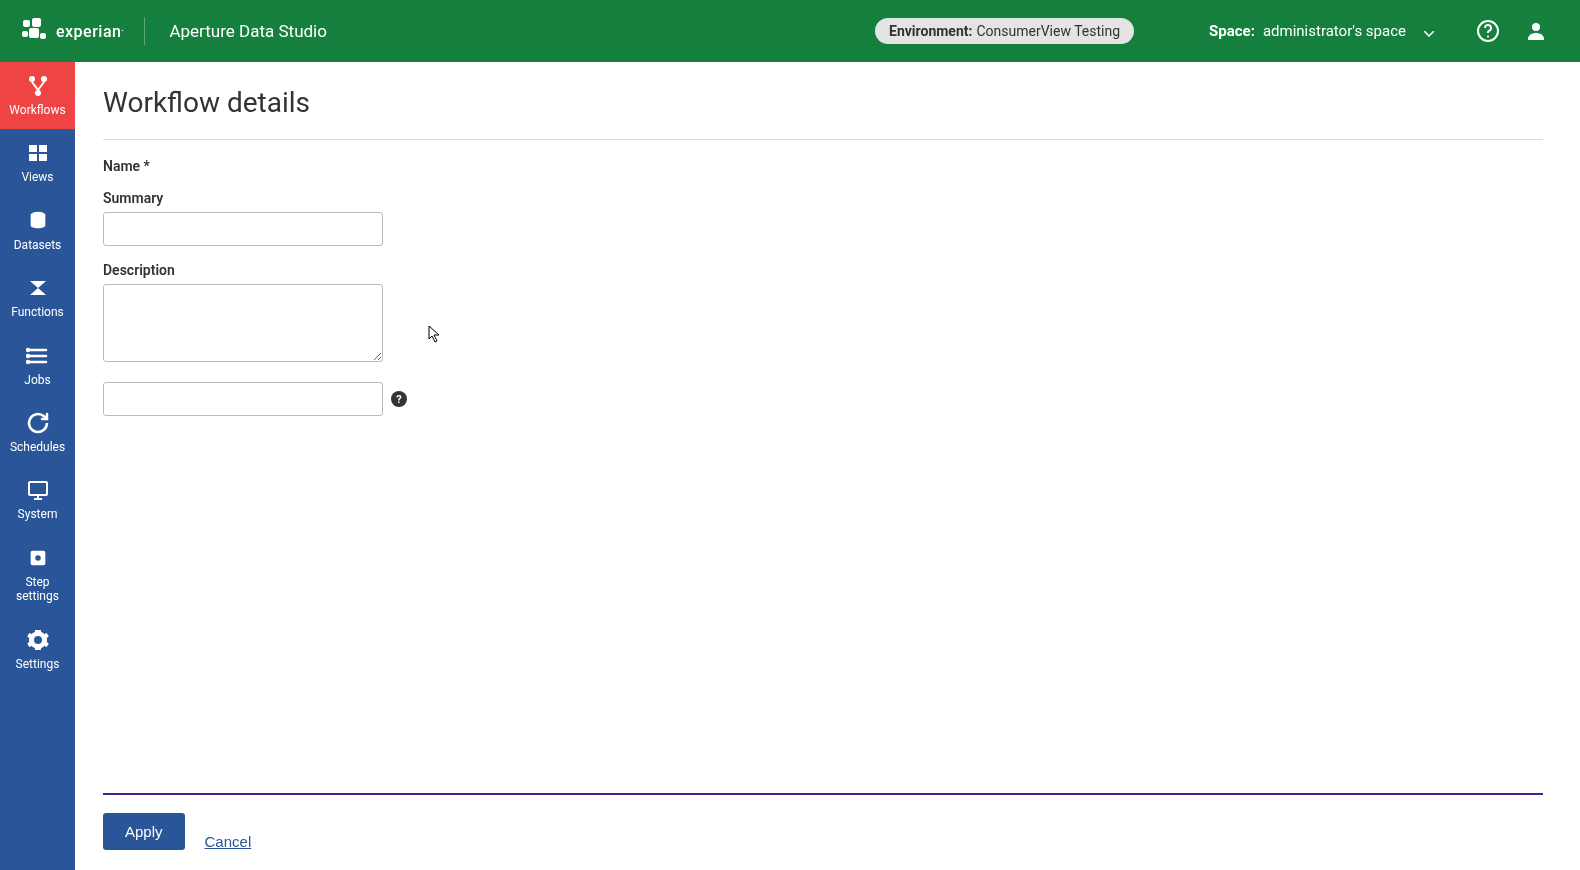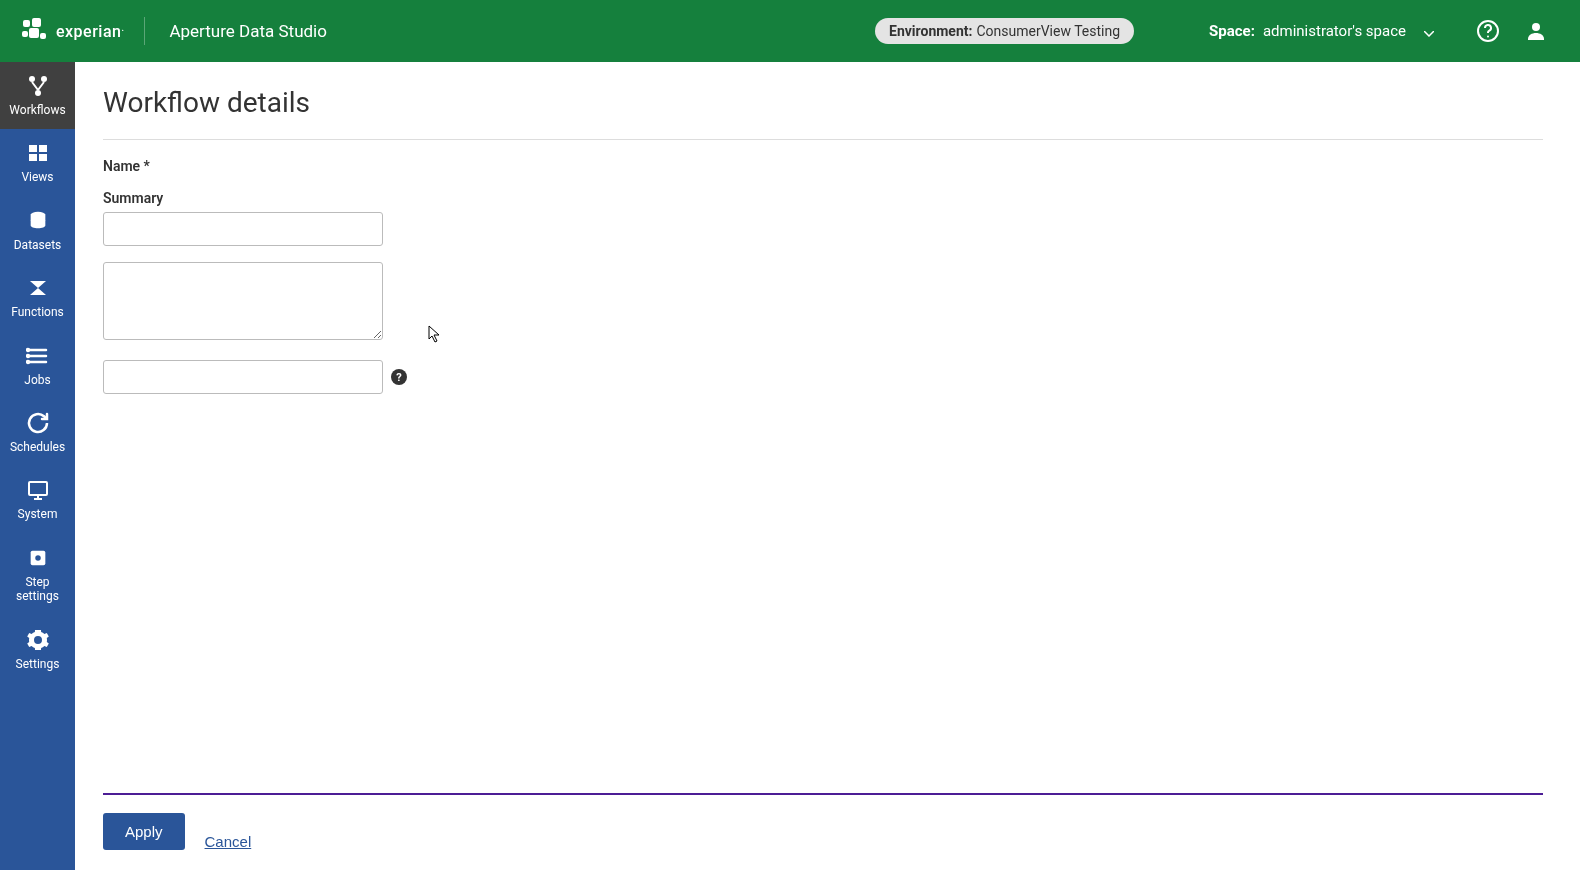--- a/index.html
+++ b/index.html
@@ -113,21 +113,21 @@
       align-items: center;
       justify-content: center;
       padding: 12px 4px;
       color: #fff;
       cursor: pointer;
       font-size: 12px;
       gap: 5px;
       text-align: center;
     }
     .sidebar-item.active {
-      background: #404040;
+      background: #ef4444;
     }
     .sidebar-icon {
       width: 24px;
       height: 24px;
       display: flex;
       align-items: center;
       justify-content: center;
     }
     .sidebar-label {
       line-height: 1.2;
@@ -380,20 +380,21 @@
 
   <div class="form">
     <div class="form-group">
       <label class="form-label">Name *</label>
     </div>
     <div class="form-group">
       <label class="form-label">Summary</label>
       <input class="form-input" type="text" value="" style="">
     </div>
     <div class="form-group">
+      <label class="form-label">Description</label>
       <textarea class="form-textarea" style=""></textarea>
     </div>
     <div class="form-group">
       <div class="external-row">
         <input class="form-input" type="text" value="" style="">
         <div class="help-icon">?</div>
       </div>
     </div>
   </div>
 

